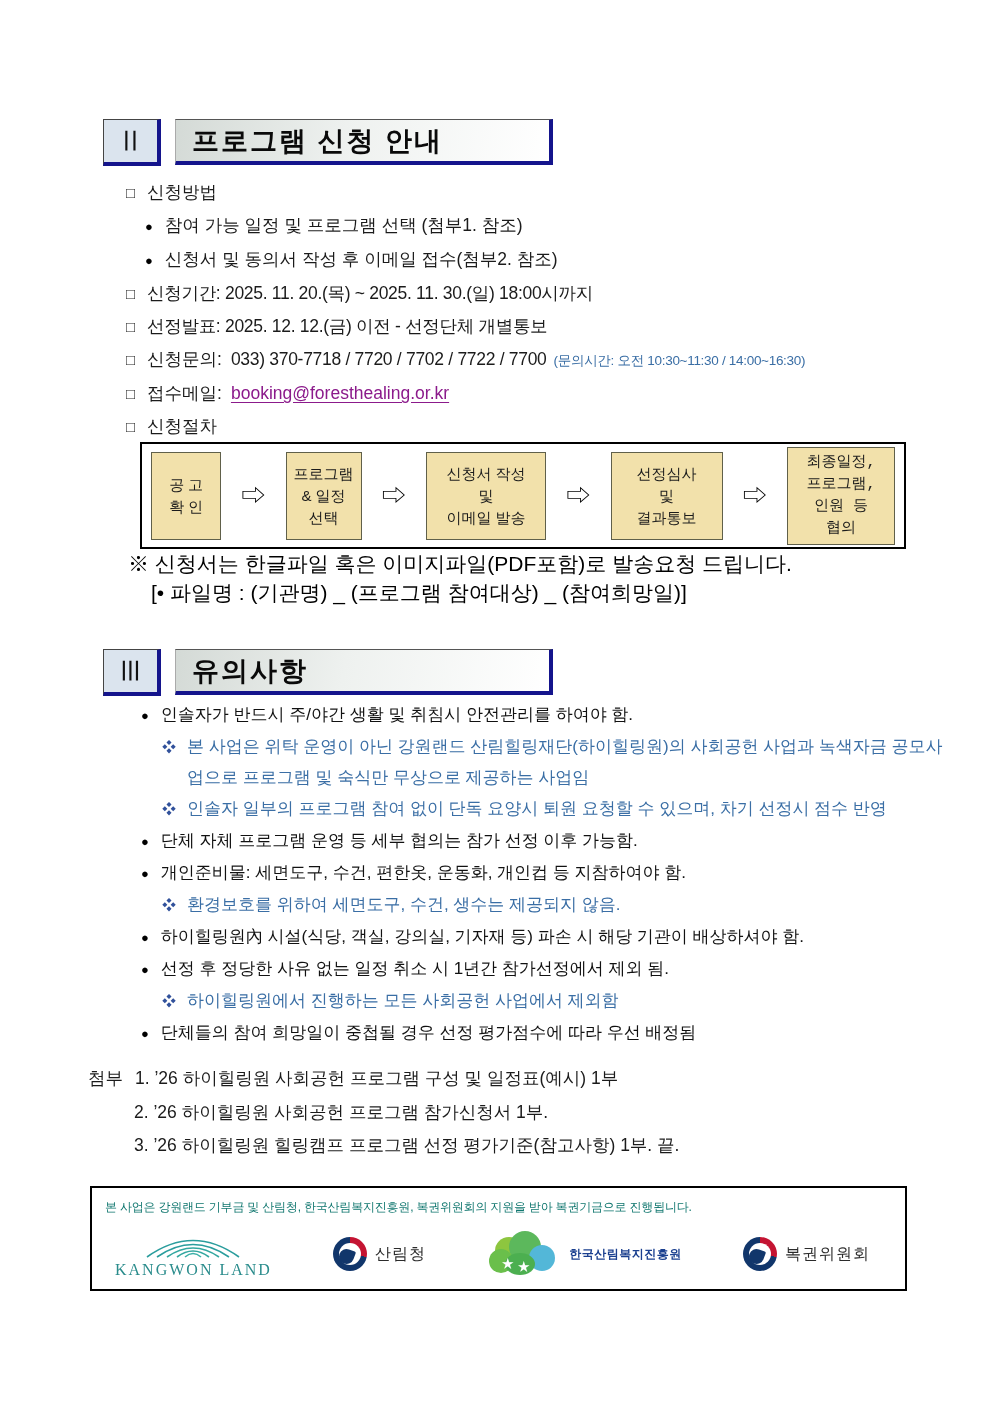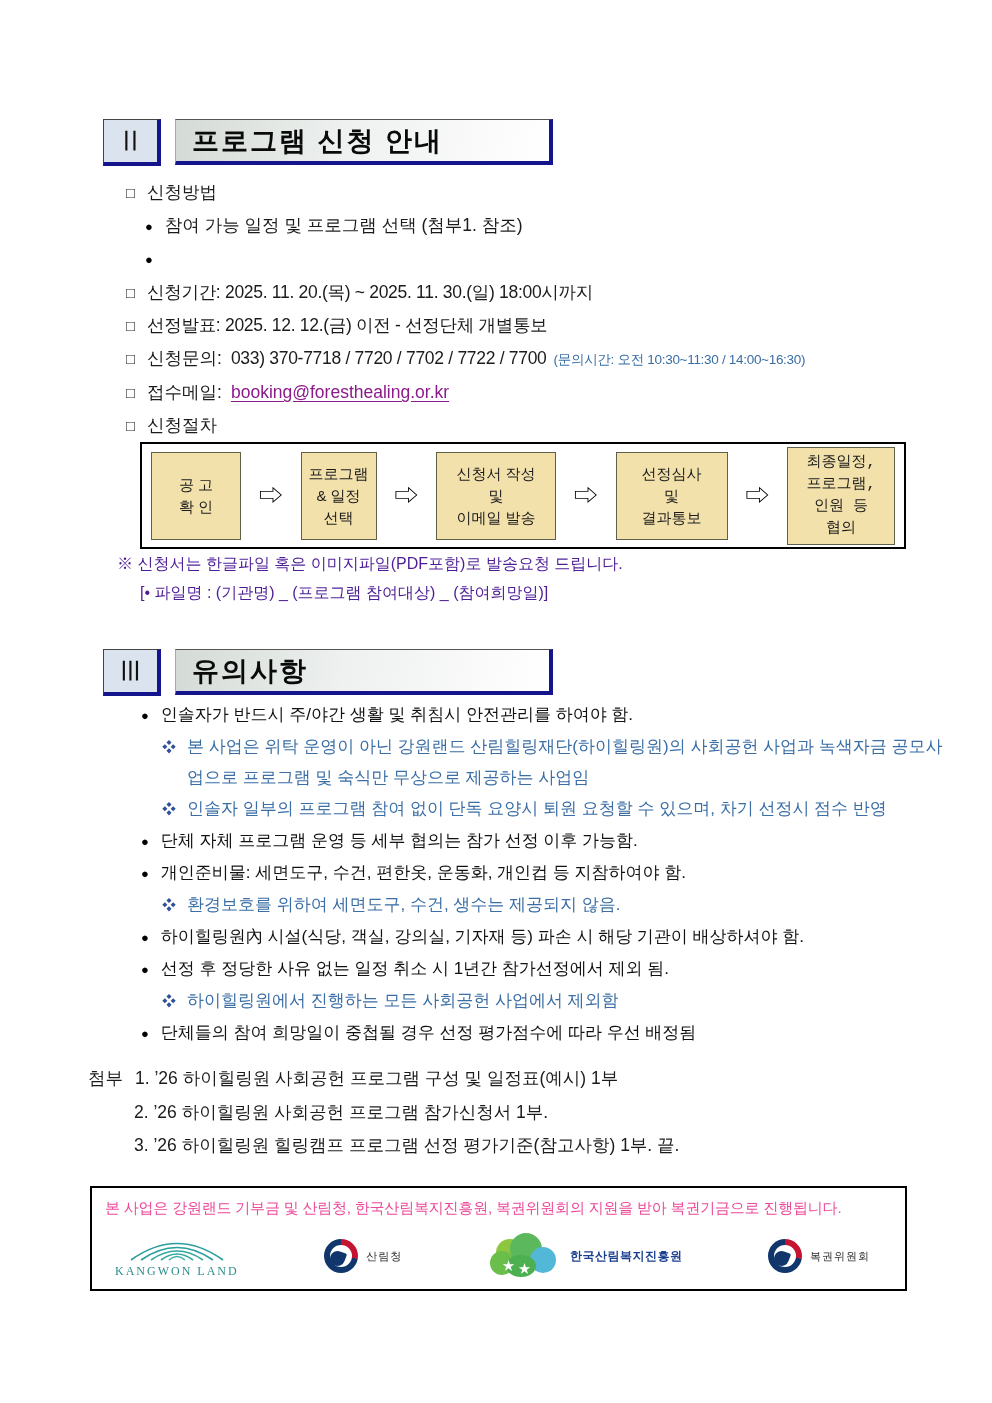--- a/index.html
+++ b/index.html
@@ -62,29 +62,29 @@
     background: #f2e1ab;
     border: 1px solid #60604a;
     min-height: 88px;
     display: flex; align-items: center; justify-content: center;
     text-align: center;
     font-size: 15px; line-height: 22px;
     white-space: pre-line;
     padding: 4px 6px;
     color: #1b1b1b;
   }
-  .fb1 { width: 90px; }
+  .fb1 { width: 70px; font-family: Liberation Serif, serif; }
   .fb2 { width: 76px; }
   .fb3 { width: 120px; }
   .fb4 { width: 112px; }
   .fb5 { width: 108px; min-height: 96px; font-family: Liberation Mono, monospace; }
   .flow-arrow { font-size: 24px; color: #000; line-height: 1; }
 
   
-  #flow-note { position: absolute; left: 117px; top: 549px; font-size: 16px; line-height: 29px; color: #4c1d95; }
+  #flow-note { position: absolute; left: 128px; top: 549px; font-size: 21px; line-height: 29px; color: #000000; }
   #flow-note .l2 { padding-left: 23px; }
 
   
   #notice-list { position: absolute; left: 141px; top: 699px; width: 806px; font-size: 17px; }
   #notice-list .row { line-height: 31px; }
   .dm { font-size: 14px; margin-right: 11px; color: #31519b; }
   .blue-row { color: #3a6ea5; margin-left: 21px; }
   .black-row { color: #111; }
 
   
@@ -93,44 +93,44 @@
   #attachments .att-label { margin-right: 12px; }
   #attachments .att-ind { padding-left: 46px; }
 
   
   #footer-box {
     position: absolute; left: 90px; top: 1186px;
     width: 817px; height: 105px;
     border: 2px solid #000;
     padding: 11px 13px 8px 13px;
   }
-  #footer-text { font-size: 15px; color: #ec4899; letter-spacing: -0.2px; white-space: nowrap; }
+  #footer-text { font-size: 12px; color: #0f766e; letter-spacing: -0.2px; white-space: nowrap; }
   #logo-row {
     margin-top: 10px;
     display: flex; align-items: center; justify-content: space-between;
     padding: 0 22px 0 10px; height: 56px;
   }
   .logo { display: flex; align-items: center; gap: 8px; }
 
   
   .kangwon { flex-direction: column; gap: 1px; }
-  .kangwon-label { font-family: "Liberation Serif", serif; font-size: 12px; color: #2a8c8c; letter-spacing: 2px; }
+  .kangwon-label { font-family: "Liberation Serif", serif; font-size: 16px; color: #2a8c8c; letter-spacing: 2px; }
 
   
   .emblem {
     width: 34px; height: 34px; border-radius: 50%; position: relative;
     background: conic-gradient(from 0deg, #c41432 0 100deg, #11366b 100deg 360deg);
   }
   .emblem::after { content:""; position: absolute; inset: 6px; background: #fff; border-radius: 50%; }
   .emblem .swirl {
     position: absolute; z-index: 1;
     width: 15px; height: 15px; border-radius: 50% 10% 50% 50%;
     background: #11366b; left: 6px; top: 12px; transform: rotate(20deg);
   }
-  .gov-label { font-size: 11px; color: #2b2b2b; letter-spacing: 1px; }
+  .gov-label { font-size: 16px; color: #2b2b2b; letter-spacing: 1px; }
 
   
   .cloud { position: relative; width: 74px; height: 46px; }
   .cloud i { position: absolute; border-radius: 50%; }
   .c1 { width: 28px; height: 28px; left: 8px;  top: 6px;  background: #8dc63f; }
   .c2 { width: 32px; height: 32px; left: 22px; top: 0px;  background: #5cb85c; }
   .c3 { width: 26px; height: 26px; left: 42px; top: 14px; background: #53b7d8; }
   .c4 { width: 24px; height: 24px; left: 2px;  top: 18px; background: #6abf4b; }
   .c5 { width: 30px; height: 22px; left: 18px; top: 22px; background: #4caf50; border-radius: 40%; }
   .cloud .star { position: absolute; color: #fff; font-size: 13px; }
@@ -150,20 +150,21 @@
   <div class="row">
     <span class="mk sq">□</span>
     <span>신청방법</span>
   </div>
   <div class="row ind">
     <span class="mk dot">●</span>
     <span>참여 가능 일정 및 프로그램 선택 (첨부1. 참조)</span>
   </div>
   <div class="row ind">
     <span class="mk dot">●</span>
+    <span>신청서 및 동의서 작성 후 이메일 접수(첨부2. 참조)</span>
   </div>
   <div class="row">
     <span class="mk sq">□</span>
     <span class="bold-val">신청기간: 2025. 11. 20.(목) ~ 2025. 11. 30.(일) 18:00시까지</span>
   </div>
   <div class="row">
     <span class="mk sq">□</span>
     <span class="bold-val">선정발표: 2025. 12. 12.(금) 이전 - 선정단체 개별통보</span>
   </div>
   <div class="row">

